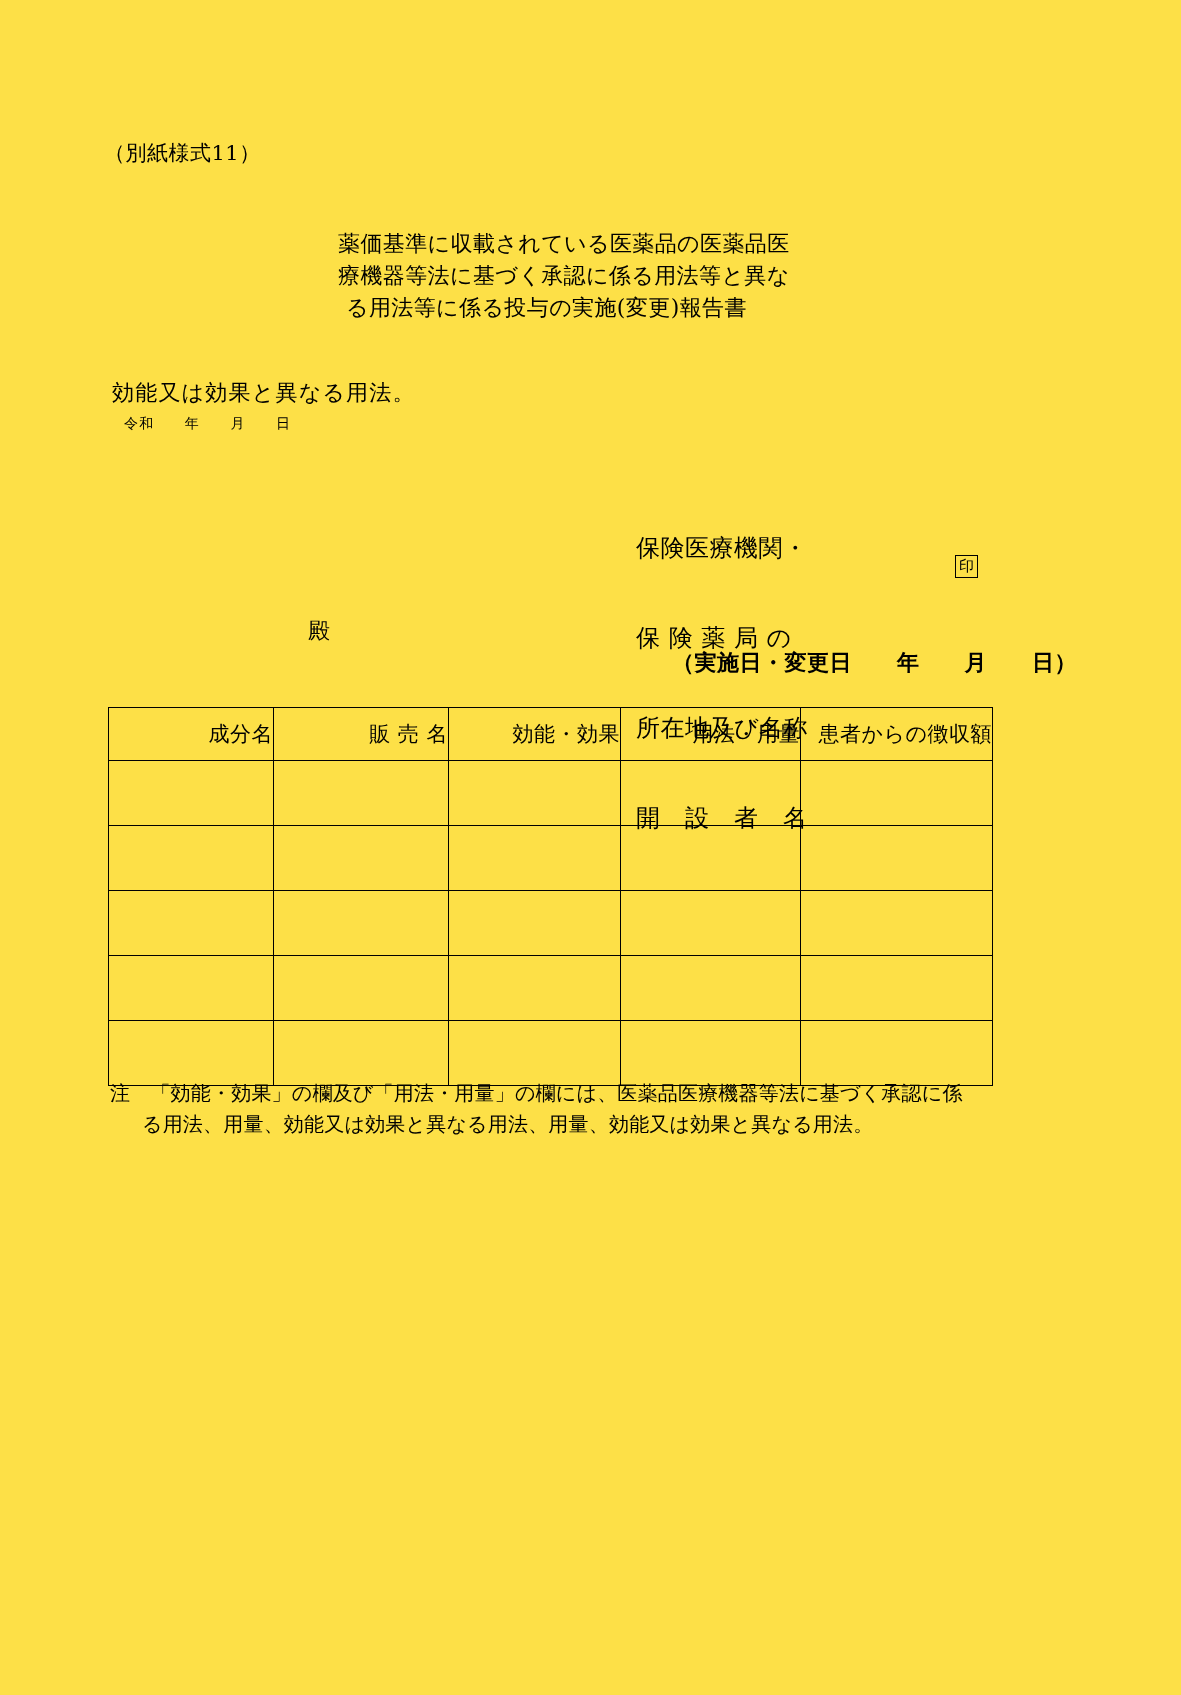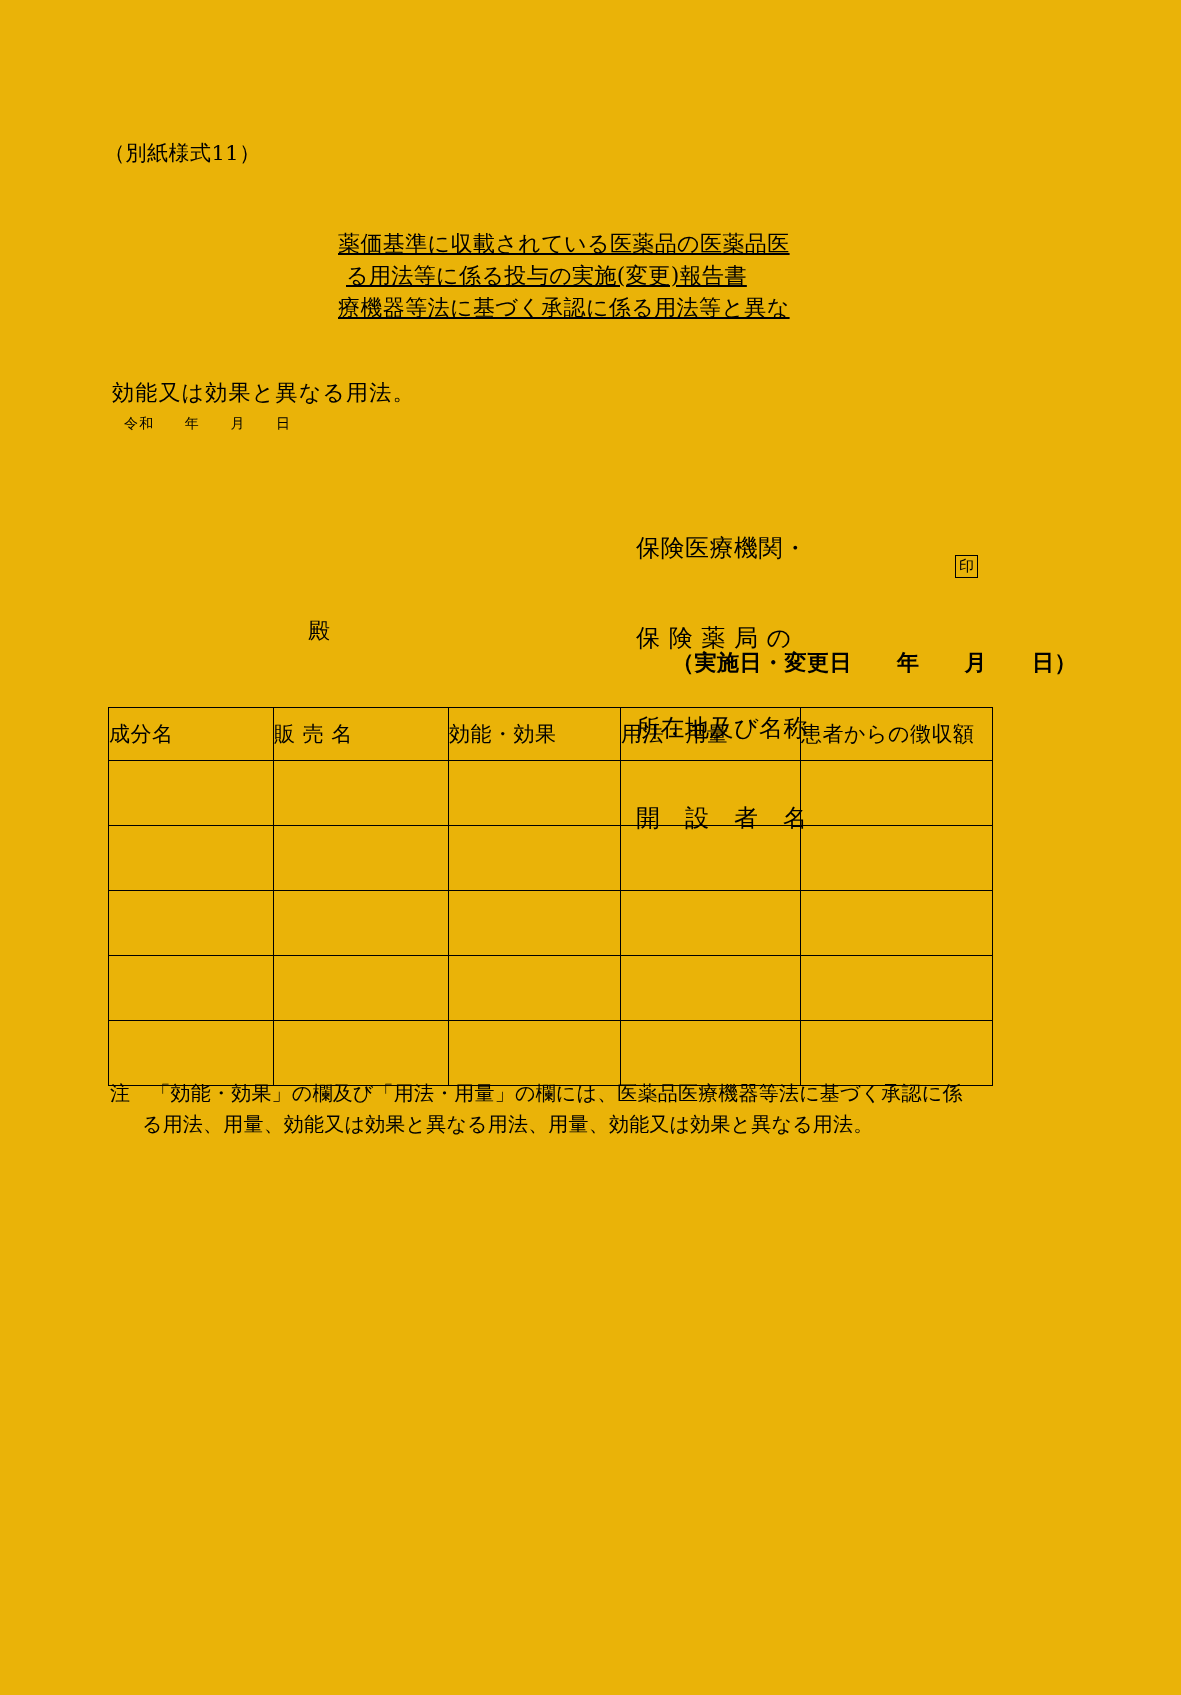--- a/index.html
+++ b/index.html
@@ -8,21 +8,21 @@
     background: #ffffff;
   }
   body {
     font-family: "DejaVu Serif", "Liberation Serif", serif;
     color: #000000;
   }
   .page {
     position: relative;
     width: 1181px;
     height: 1695px;
-    background: #eab308;
+    background: #fde047;
     overflow: hidden;
   }
 
   
   .form-no {
     position: absolute;
     left: 104px;
     top: 139px;
     font-size: 21px;
     letter-spacing: 0.5px;
@@ -32,21 +32,21 @@
   
   .title-block {
     position: absolute;
     left: 338px;
     top: 228px;
     font-size: 22px;
     line-height: 32px;
     letter-spacing: 0.4px;
     white-space: nowrap;
   }
-  .title-line { display: block; text-decoration: underline; }
+  .title-line { display: block; }
   .title-line.l3 { padding-left: 8px; }
 
   
   .statement {
     position: absolute;
     left: 112px;
     top: 378px;
     font-size: 22px;
     letter-spacing: 1.2px;
     white-space: nowrap;
@@ -111,21 +111,21 @@
   table.form-table {
     border-collapse: collapse;
     width: 884px;
     table-layout: fixed;
   }
   table.form-table th,
   table.form-table td {
     border: 1.5px solid #000;
     font-weight: normal;
     font-size: 21px;
-    text-align: left;
+    text-align: right;
     vertical-align: middle;
     padding: 0;
   }
   table.form-table th { height: 52px; letter-spacing: 0.5px; }
   table.form-table td { height: 64px; }
   .c1 { width: 165px; }
   .c2 { width: 175px; }
   .c3 { width: 172px; }
   .c4 { width: 180px; }
   .c5 { width: 192px; }
@@ -145,22 +145,22 @@
 </style>
 </head>
 <body>
 
 <div class="page">
 
   <div class="form-no">（別紙様式11）</div>
 
   <div class="title-block">
     <span class="title-line l1">薬価基準に収載されている医薬品の医薬品医</span>
+    <span class="title-line l2">療機器等法に基づく承認に係る用法等と異な</span>
     <span class="title-line l3">る用法等に係る投与の実施(変更)報告書</span>
-    <span class="title-line l2">療機器等法に基づく承認に係る用法等と異な</span>
   </div>
 
   <div class="statement">効能又は効果と異なる用法。</div>
 
   <div class="date-line">令和　　年　　月　　日</div>
 
   <div class="inst-block">
     <span class="inst-line">保険医療機関・</span>
     <span class="inst-line">保 険 薬 局 の</span>
     <span class="inst-line">所在地及び名称</span>

